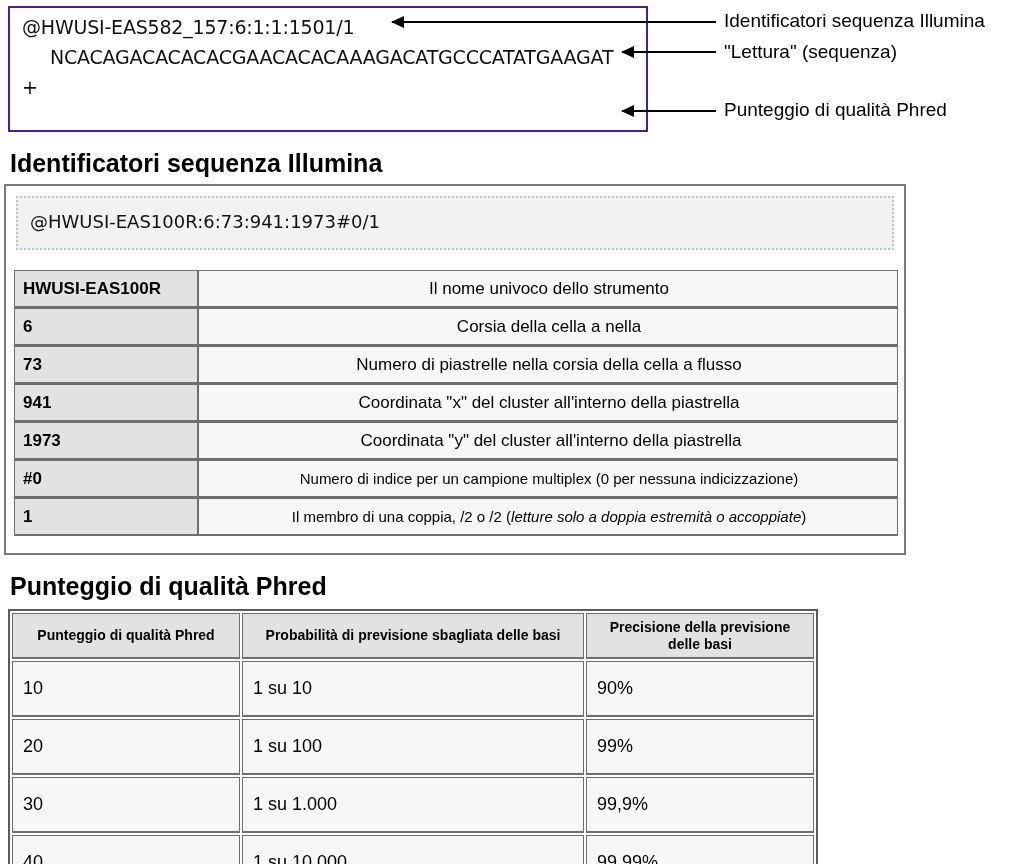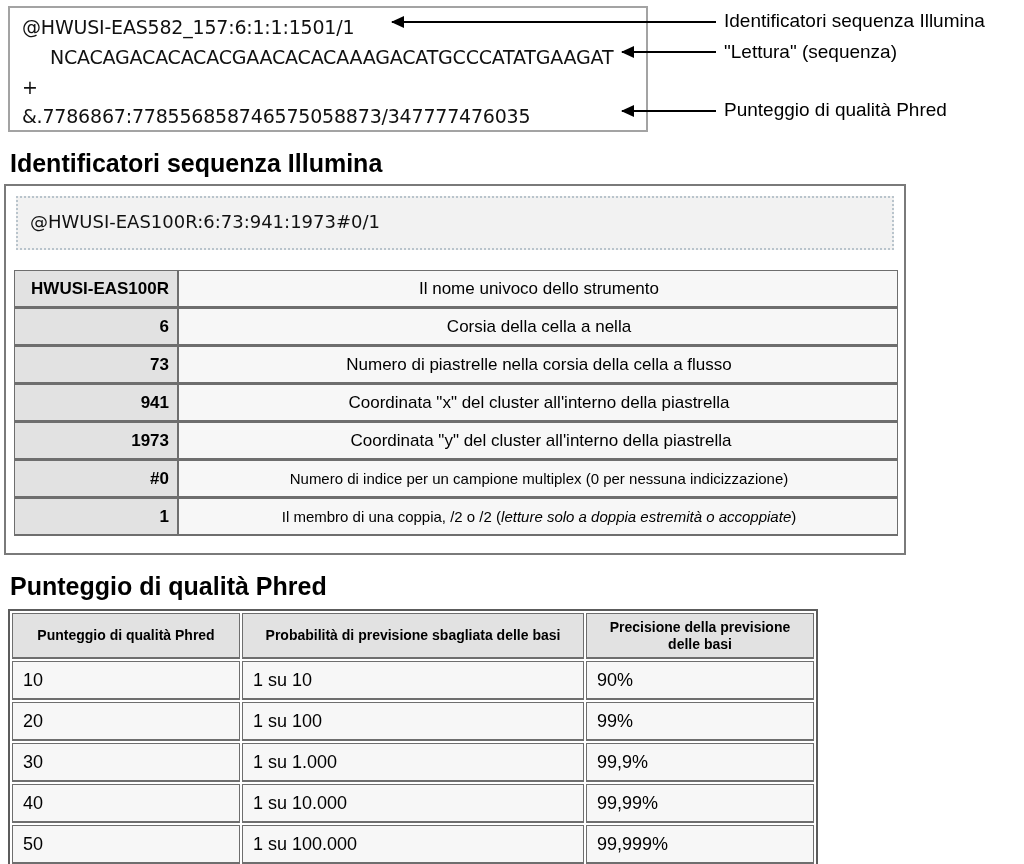--- a/index.html
+++ b/index.html
@@ -19,21 +19,21 @@
   
   #fastq-section {
     position: absolute;
     left: 0; top: 0;
     width: 1024px; height: 140px;
   }
   #fastq-box {
     position: absolute;
     left: 8px; top: 6px;
     width: 640px; height: 126px;
-    border: 2px solid #a3a3a3;
+    border: 2px solid #4c1d95;
     background: #ffffff;
     box-sizing: border-box;
   }
   .fastq-line {
     position: absolute;
     left: 12px;
     font-family: "DejaVu Sans", sans-serif;
     font-size: 19px;
     letter-spacing: -0.2px;
     white-space: nowrap;
@@ -123,23 +123,23 @@
   }
   #identifier-table td {
     border: 1px solid #6e6e6e;
     border-bottom-width: 2px;
     height: 38px;
     padding: 0 8px;
     box-sizing: border-box;
     vertical-align: middle;
   }
   #identifier-table td.idkey {
-    width: 164px;
+    width: 184px;
     background: #e2e2e2;
-    text-align: right;
+    text-align: left;
     font-weight: bold;
     font-size: 17px;
   }
   #identifier-table td.iddesc {
     background: #f7f7f7;
     text-align: center;
     font-size: 17px;
     padding-left: 10px;
   }
   #identifier-table td.iddesc.small  { font-size: 15px; }
@@ -165,40 +165,39 @@
     padding: 2px 6px;
     box-sizing: border-box;
     text-align: center;
     line-height: 1.2;
   }
   #phred-table td {
     background: #f7f7f7;
     border: 1px solid #6e6e6e;
     border-bottom-width: 2px;
     font-size: 18px;
-    height: 39px;
+    height: 56px;
     padding: 0 10px;
     box-sizing: border-box;
     text-align: left;
     vertical-align: middle;
   }
   #phred-table .col-score { width: 228px; }
   #phred-table .col-prob  { width: 342px; }
   #phred-table .col-acc   { width: 228px; }
 </style>
 </head>
 <body>
 
 <div id="fastq-section">
 
   <div id="fastq-box">
     <div class="fastq-line" id="fastq-id">@HWUSI-EAS582_157:6:1:1:1501/1</div>
     <div class="fastq-line" id="fastq-seq">NCACAGACACACACGAACACACAAAGACATGCCCATATGAAGAT</div>
     <div class="fastq-line" id="fastq-plus">+</div>
-    <div class="fastq-line" id="fastq-qual">&amp;.7786867:778556858746575058873/347777476035</div>
   </div>
 
   <div class="callout-arrow" id="arrow-id"></div>
   <div class="callout-arrow" id="arrow-seq"></div>
   <div class="callout-arrow" id="arrow-qual"></div>
 
   <div class="callout-label" id="label-id">Identificatori sequenza Illumina</div>
   <div class="callout-label" id="label-seq">"Lettura" (sequenza)</div>
   <div class="callout-label" id="label-qual">Punteggio di qualità Phred</div>
 </div>

